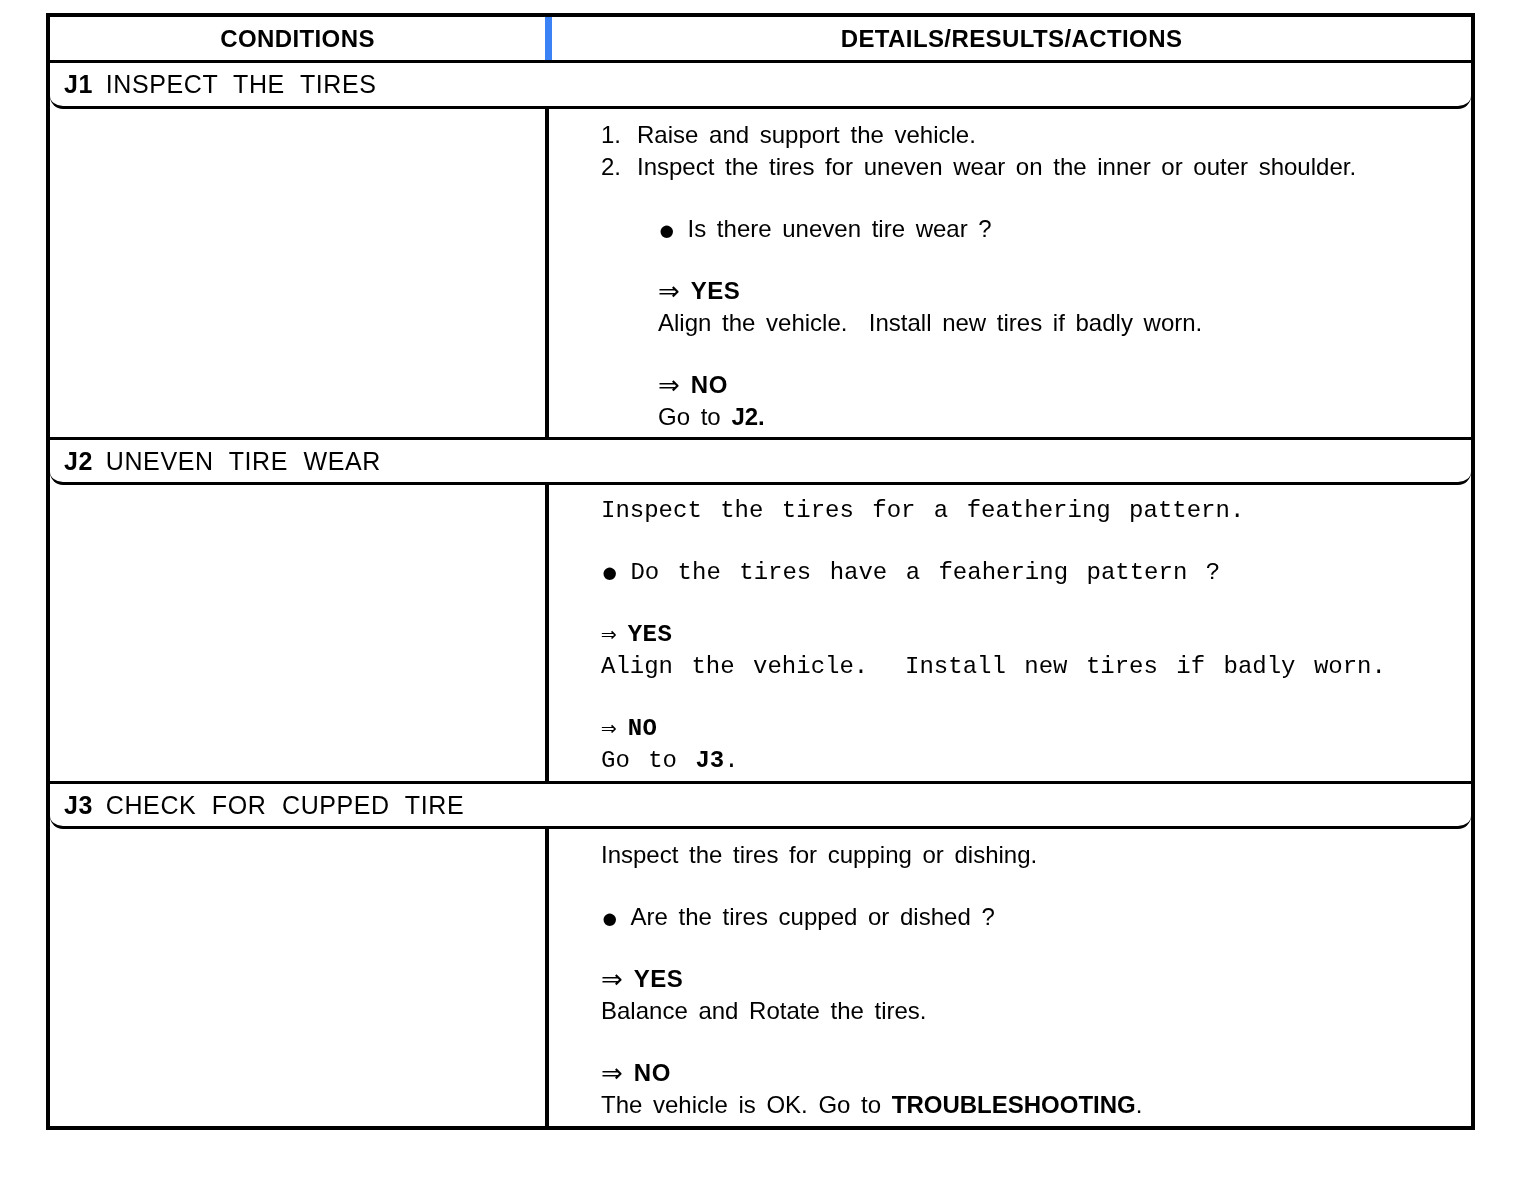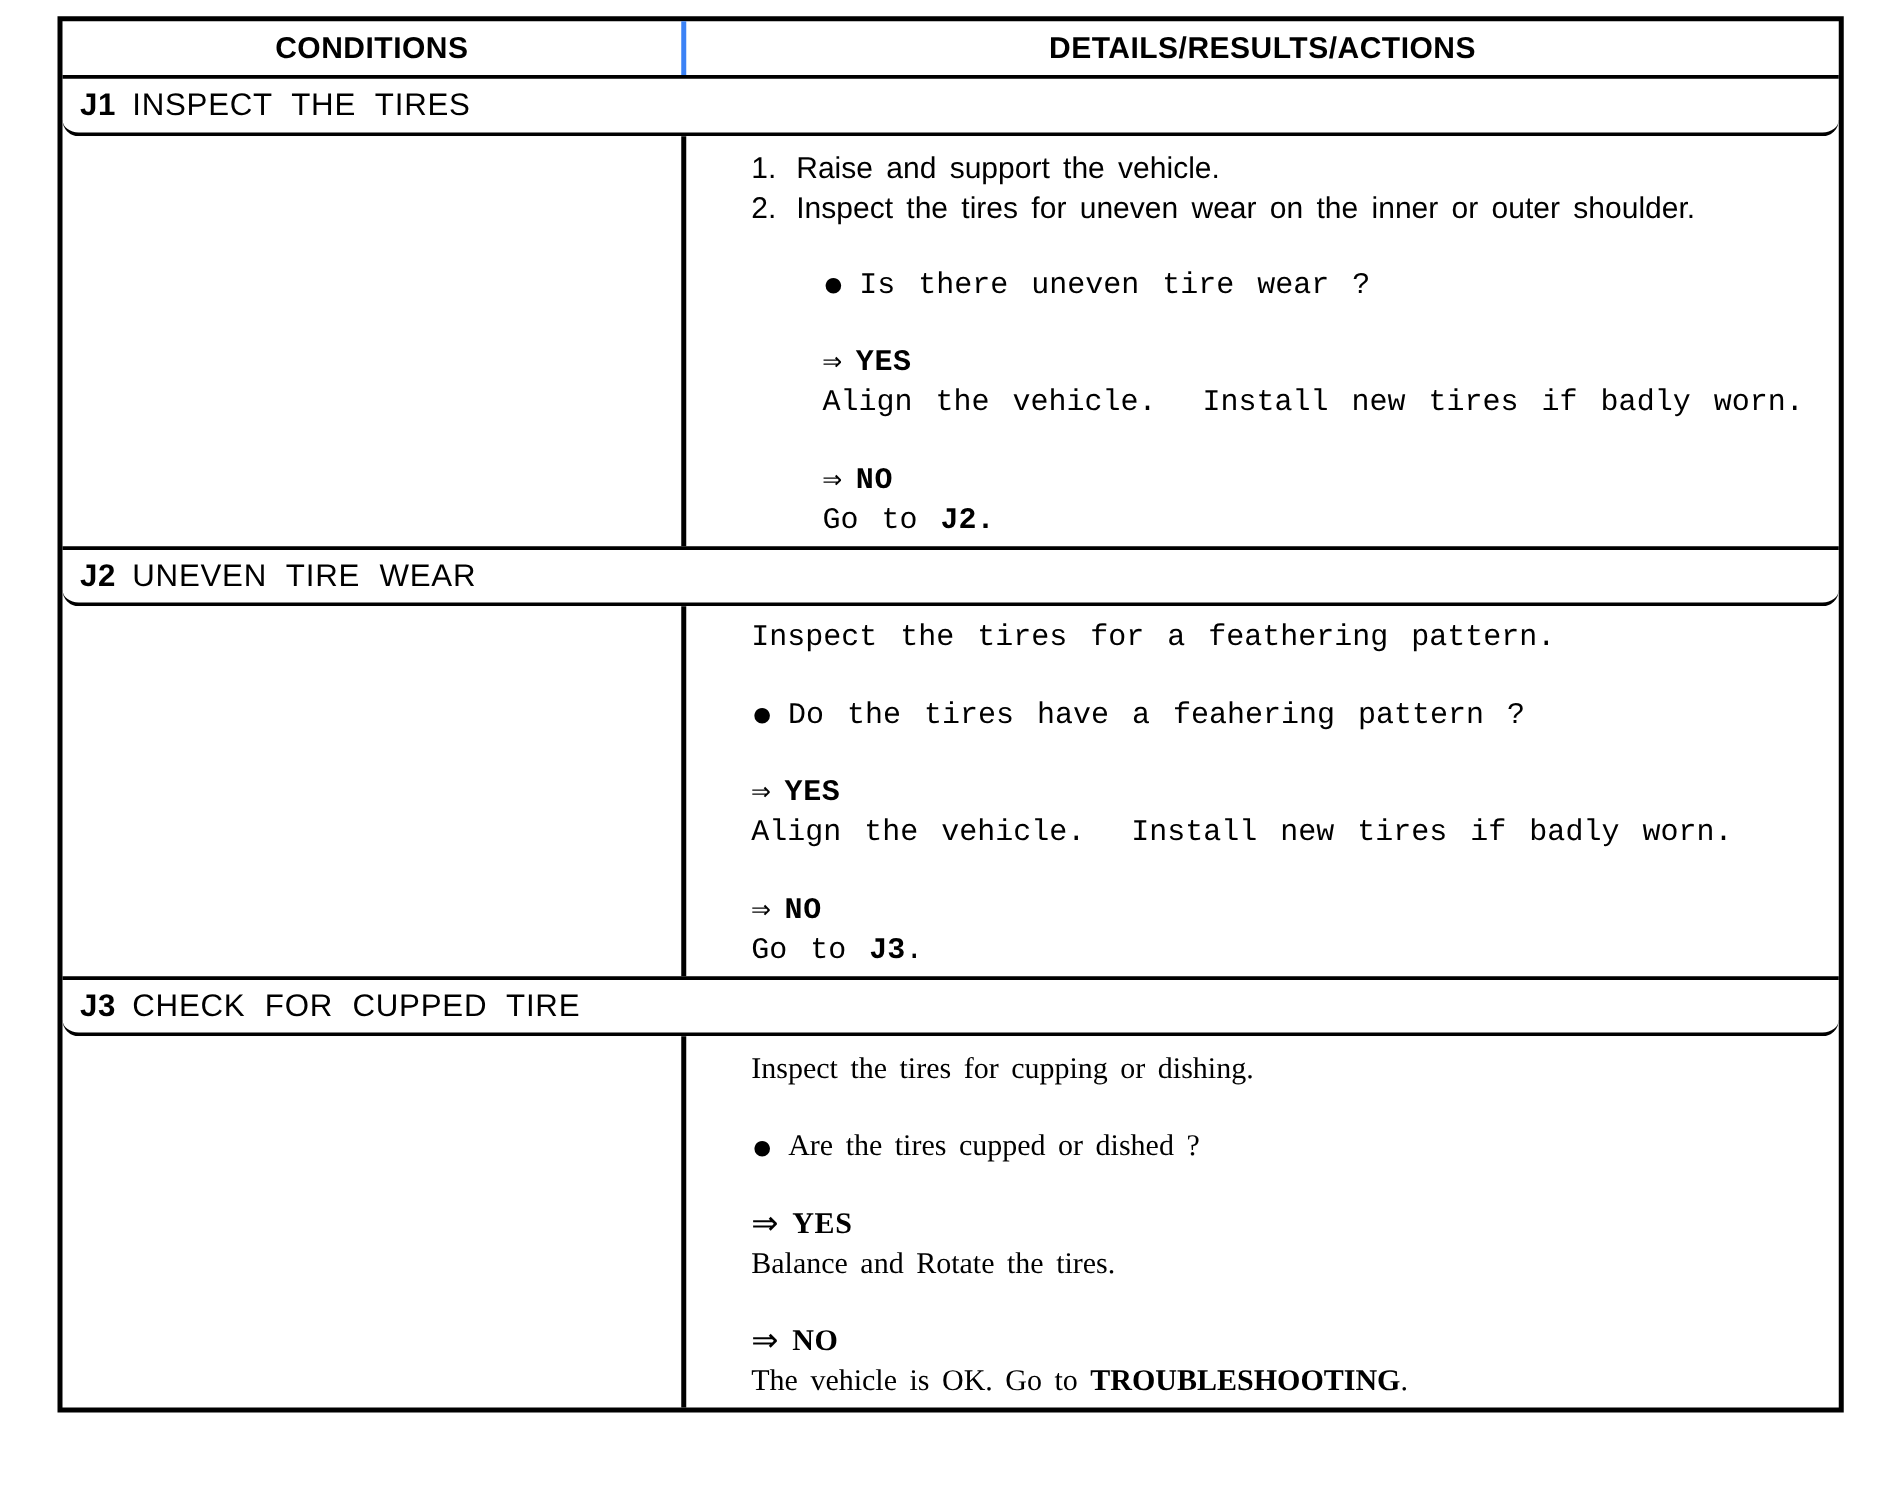--- a/index.html
+++ b/index.html
@@ -13,41 +13,41 @@
     position:absolute;left:46px;top:13px;width:1429px;
     border:4px solid #000;background:#fff;box-sizing:border-box;
   }
   .row{box-sizing:border-box;}
   
   .hdr-row{display:flex;height:46px;border-bottom:3px solid #000;}
   .hdr-cell{
     display:flex;align-items:center;justify-content:center;
     font-weight:bold;font-size:24px;letter-spacing:0.4px;
   }
-  .hdr-left{width:495px;border-right:4px solid #3b82f6;}
+  .hdr-left{width:495px;border-right:7px solid #3b82f6;}
   .hdr-right{flex:1;}
   
   .sec-row{
     height:45px;border-bottom:3px solid #000;
     display:flex;align-items:center;padding-left:14px;
     font-size:25px;white-space:pre;border-radius:13px;
   }
   .s0 .sec-row{height:46px;}
   .sec-id{font-weight:bold;margin-right:13px;letter-spacing:0.5px;}
   .sec-title{font-weight:400;word-spacing:8px;letter-spacing:0.6px;}
   
   .content-row{display:flex;border-bottom:3px solid #000;gap:44px;}
   .s0 .content-row{height:331px;}
   .s1 .content-row{height:299px;font-family:Liberation Mono, monospace;}
   .s2 .content-row{height:297px;border-bottom:none;}
   .cell-left{width:495px;border-right:4px solid #000;}
   .cell-right{flex:1;padding:10px 24px 0 8px;font-size:24px;}
-  .s2 .cell-right{font-family:Liberation Serif, serif;}
+  .s2 .cell-right{}
   .line{line-height:32px;white-space:pre-wrap;word-spacing:4px;}
-  .line.indent{padding-left:57px;font-family:Liberation Mono, monospace;}
+  .line.indent{padding-left:57px;}
   .spacer{height:30px;}
   .num{display:inline-block;width:36px;}
   .bullet{font-size:29px;line-height:1;vertical-align:-3px;margin-right:12px;}
   .arrow{font-size:26px;line-height:1;vertical-align:-1px;}
   .arrow-label{font-weight:bold;margin-left:11px;letter-spacing:0.5px;}
   .b{font-weight:bold;}
 </style>
 </head>
 <body>
 

